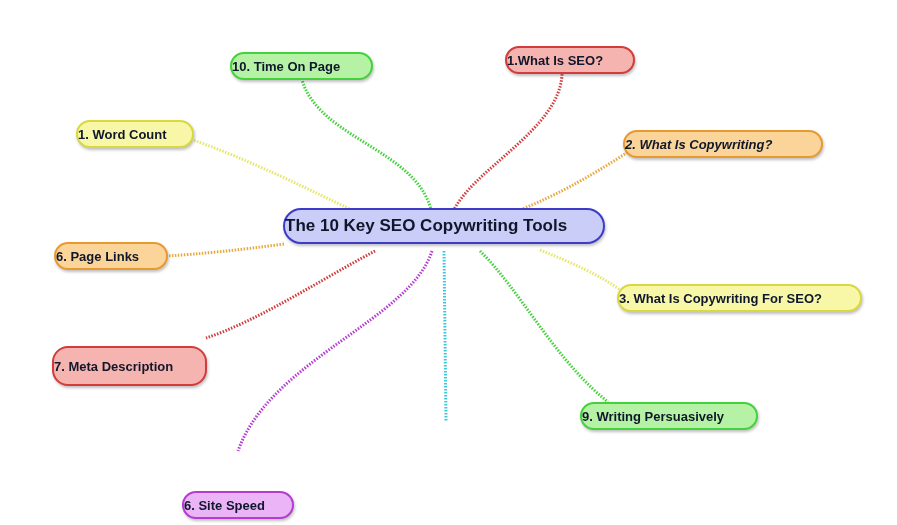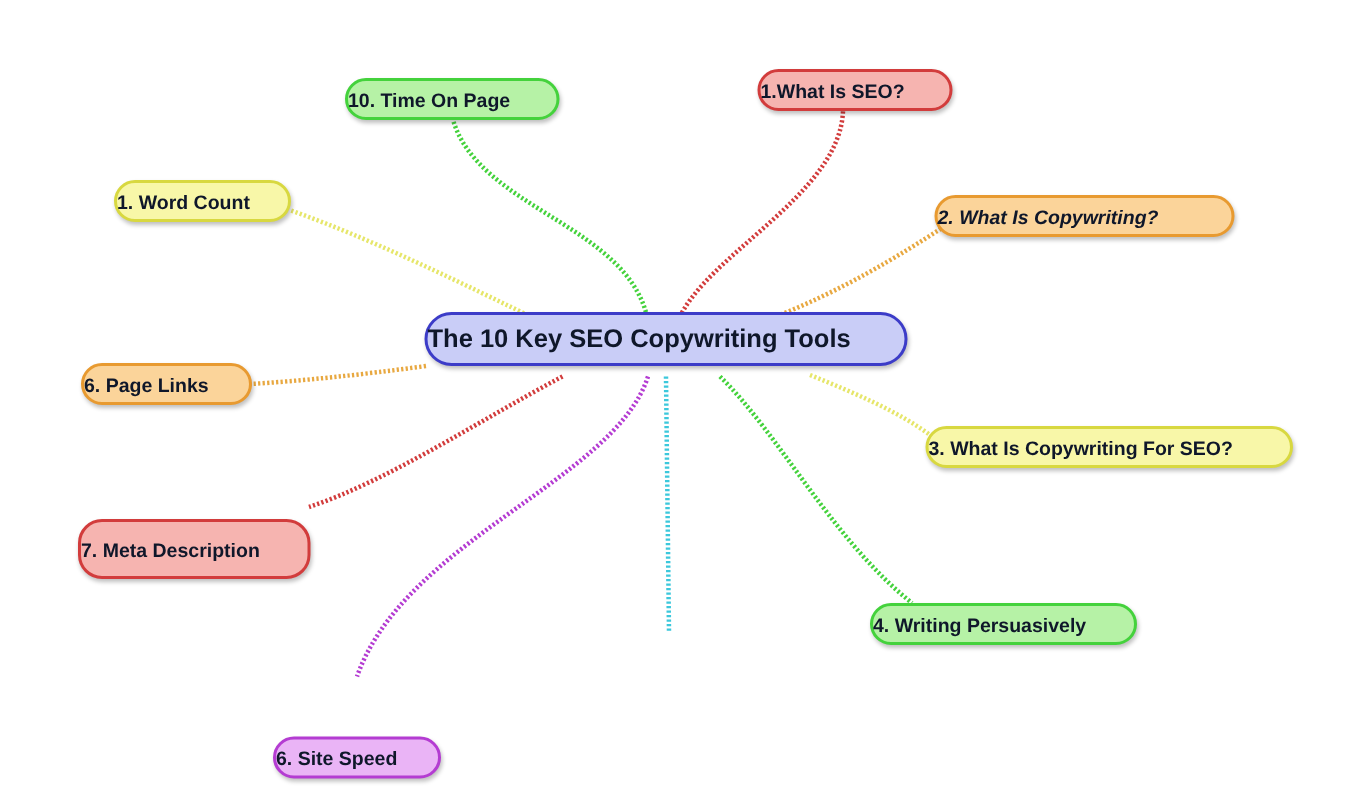--- a/index.html
+++ b/index.html
@@ -41,21 +41,21 @@
   <div class="node branch" style="left: 505px; top: 46px; width: 130px; height: 28px; background: rgb(246, 180, 176); border-color: rgb(210, 60, 60);">
     <span>1.What Is SEO?</span>
   </div>
   <div class="node branch" style="left: 623px; top: 130px; width: 200px; height: 28px; background: rgb(251, 212, 154); border-color: rgb(232, 154, 48); font-style: italic;">
     <span>2. What Is Copywriting?</span>
   </div>
   <div class="node branch" style="left: 617px; top: 284px; width: 245px; height: 28px; background: rgb(248, 247, 168); border-color: rgb(216, 216, 64);">
     <span>3. What Is Copywriting For SEO?</span>
   </div>
   <div class="node branch" style="left: 580px; top: 402px; width: 178px; height: 28px; background: rgb(182, 242, 166); border-color: rgb(68, 210, 60);">
-    <span>4. Writing Persuasively</span>
+    <span>9. Writing Persuasively</span>
   </div>
   <div class="node branch" style="left: 182px; top: 451px; width: 112px; height: 28px; background: rgb(234, 180, 246); border-color: rgb(180, 60, 210); margin-top: 40px;">
     <span>6. Site Speed</span>
   </div>
   <div class="node branch" style="left: 52px; top: 334px; width: 155px; height: 40px; background: rgb(246, 180, 176); border-color: rgb(210, 60, 60); margin-top: 12px;">
     <span>7. Meta Description</span>
   </div>
   <div class="node branch" style="left: 54px; top: 242px; width: 114px; height: 28px; background: rgb(251, 212, 154); border-color: rgb(232, 154, 48);">
     <span>6. Page Links</span>
   </div>

